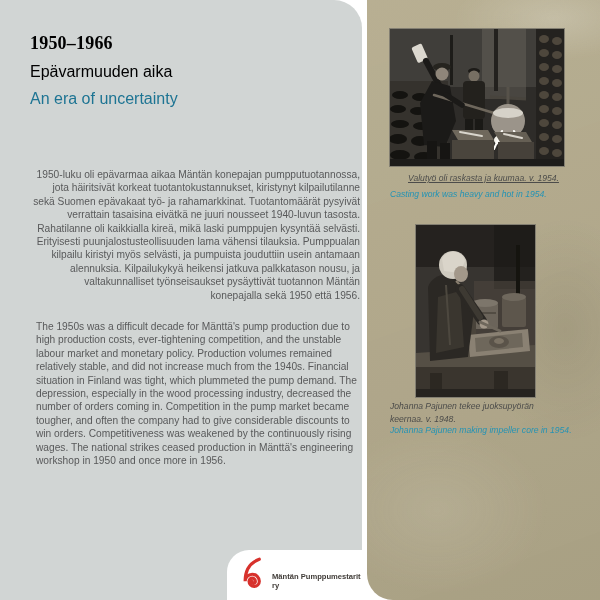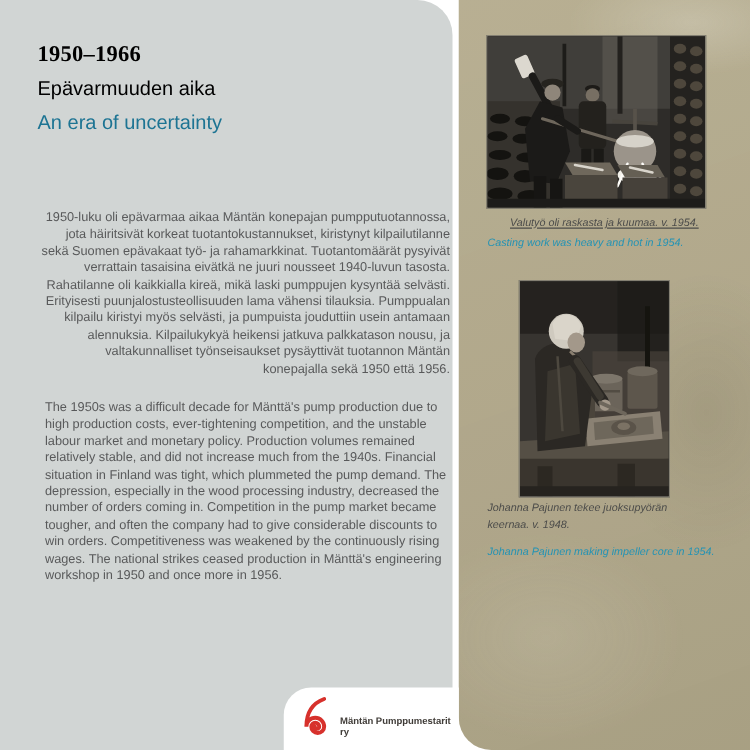--- a/index.html
+++ b/index.html
@@ -51,21 +51,21 @@
   }
   .photo svg{display:block;}
   .photo-1{left:389px;top:28px;width:176px;height:139px;}
   .photo-2{left:415px;top:224px;width:121px;height:174px;}
   .caption{position:absolute;font-style:italic;font-size:8.6px;line-height:12.5px;}
   .caption.dark{color:#4c4c4a;}
   .caption.teal{color:#2493b4;}
   .cap1-fi{left:408px;top:172px;width:180px;text-decoration:underline;}
   .cap1-en{left:390px;top:188px;width:180px;}
   .cap2-fi{left:390px;top:400px;width:168px;}
-  .cap2-en{left:390px;top:424px;width:190px;margin-top:11px;}
+  .cap2-en{left:390px;top:424px;width:190px;}
   
   .logo-area{
     position:absolute;left:227px;top:550px;width:140px;height:60px;
     background:#ffffff;border-top-left-radius:22px;
   }
   .logo-spiral{position:absolute;left:11px;top:5px;width:30px;height:40px;}
   .org-name{
     position:absolute;left:45px;top:22px;width:92px;
     font-size:7.6px;font-weight:bold;color:#403c38;line-height:9px;
   }

